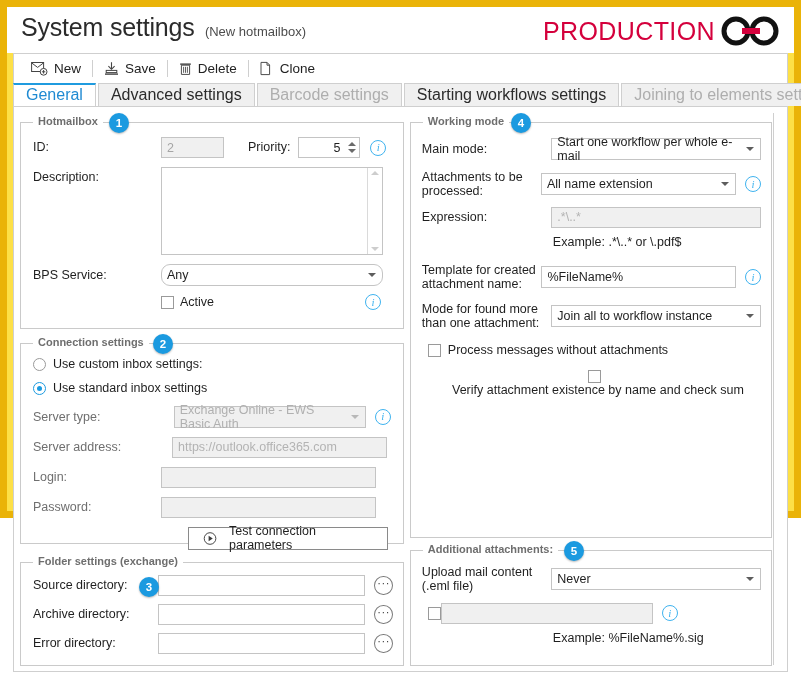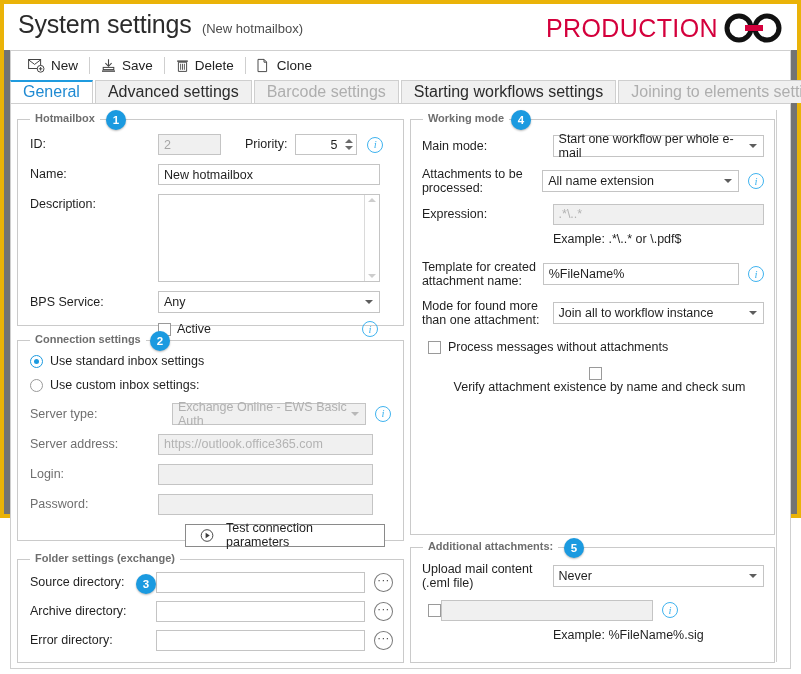--- a/index.html
+++ b/index.html
@@ -6,22 +6,22 @@
   html, body {
     margin: 0; padding: 0;
     width: 801px; height: 674px;
     background: #ffffff;
     font-family: "Liberation Sans", sans-serif;
     overflow: hidden;
   }
   .app-window {
     position: relative;
     width: 801px; height: 518px;
-    background: #737373;
-    border: 4px solid #eab308;
+    background: #fde047;
+    border: 7px solid #eab308;
   }
 
   
   .titlebar {
     position: relative;
     height: 46px;
     padding: 6px 10px 0 14px;
     background: #ffffff;
   }
   .title-main {
@@ -421,79 +421,75 @@
             <div class="spin" style="width:62px; margin-left:8px;">
               <div class="spin-val">5</div>
               <div class="spin-btns">
                 <div class="sp-up"></div>
                 <div class="sp-dn"></div>
               </div>
             </div>
             <div class="info" style="margin-left:10px;">i</div>
           </div>
 
-          <div class="row" style="margin-bottom:9px;">
-            <div class="lbl" style="width:128px;">Name:</div>
-            <div class="inp" style="width:222px;">New hotmailbox</div>
-          </div>
 
           <div class="row" style="align-items:flex-start; margin-bottom:9px;">
             <div class="lbl" style="width:128px; padding-top:3px;">Description:</div>
             <div class="textarea" style="width:222px;">
               <div style="flex:1;padding:3px 4px;font-size:12.5px;"></div>
               <div class="ta-scroll">
                 <div class="ta-ar-up"></div>
                 <div class="ta-ar-dn"></div>
               </div>
             </div>
           </div>
 
           <div class="row" style="margin-bottom:8px;">
             <div class="lbl" style="width:128px;">BPS Service:</div>
-            <div class="sel" style="width:222px;">
+            <div class="sel" style="width:222px;border-radius:9px;">
               <span>Any</span>
               <span class="caret"></span>
             </div>
           </div>
 
           <div class="row" style="margin-bottom:0;">
             <div style="width:128px;"></div>
             <span class="cbx"></span>
             <span class="lbl" style="margin-left:6px;">Active</span>
             <div class="info" style="margin-left:151px;">i</div>
           </div>
         </div>
       </div>
 
       <div class="group" style="top:230px; height:201px;">
         <div class="group-title">Connection settings</div>
         <div class="badge" style="left:132px; top:-10px;">2</div>
 
         <div style="padding:13px 12px 0 12px;">
           <div class="row" style="margin-bottom:10px;">
+            <span class="rdo"></span>
+            <span class="lbl" style="margin-left:7px;">Use custom inbox settings:</span>
+          </div>
+          <div class="row" style="margin-bottom:10px;">
             <span class="rdo on"></span>
             <span class="lbl" style="margin-left:7px;">Use standard inbox settings</span>
-          </div>
-          <div class="row" style="margin-bottom:10px;">
-            <span class="rdo"></span>
-            <span class="lbl" style="margin-left:7px;">Use custom inbox settings:</span>
           </div>
 
           <div class="row" style="margin-bottom:9px;">
             <div class="lbl" style="width:128px; color:#6f6f6f;">Server type:</div>
             <div class="sel dis" style="width:215px;margin-left:28px;">
               <span>Exchange Online - EWS Basic Auth</span>
               <span class="caret"></span>
             </div>
             <div class="info" style="margin-left:9px;">i</div>
           </div>
 
           <div class="row" style="margin-bottom:9px;">
             <div class="lbl" style="width:128px; color:#6f6f6f;">Server address:</div>
-            <div class="inp dis ph" style="width:215px;">https://outlook.office365.com</div>
+            <div class="inp dis ph" style="width:215px;margin-left:11px;">https://outlook.office365.com</div>
           </div>
 
           <div class="row" style="margin-bottom:9px;">
             <div class="lbl" style="width:128px; color:#6f6f6f;">Login:</div>
             <div class="inp dis" style="width:215px;"></div>
           </div>
 
           <div class="row" style="margin-bottom:9px;">
             <div class="lbl" style="width:128px; color:#6f6f6f;">Password:</div>
             <div class="inp dis" style="width:215px;"></div>

